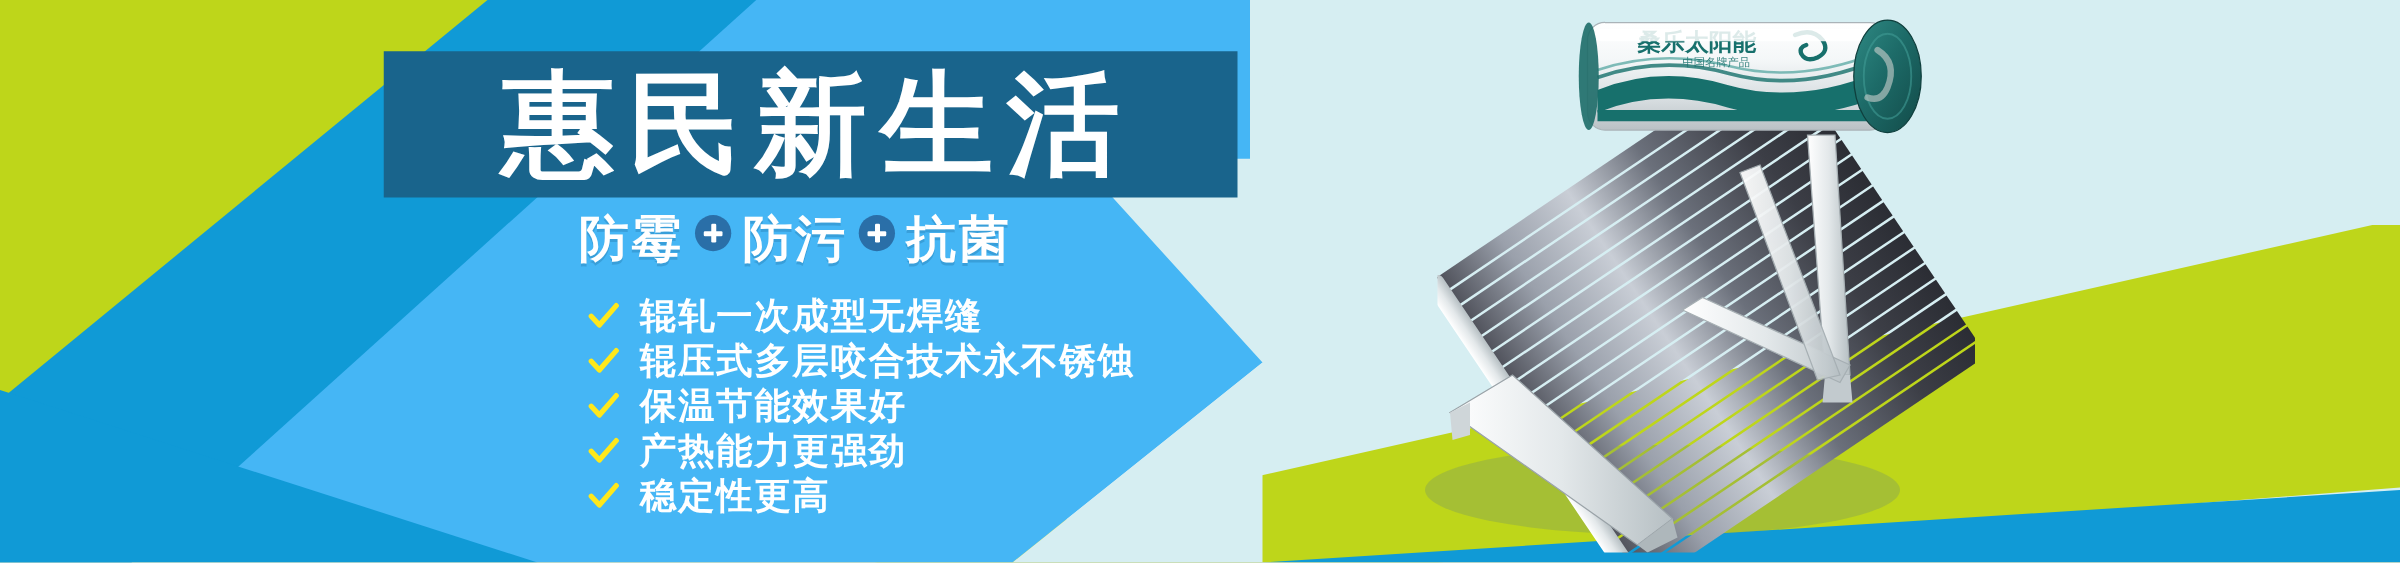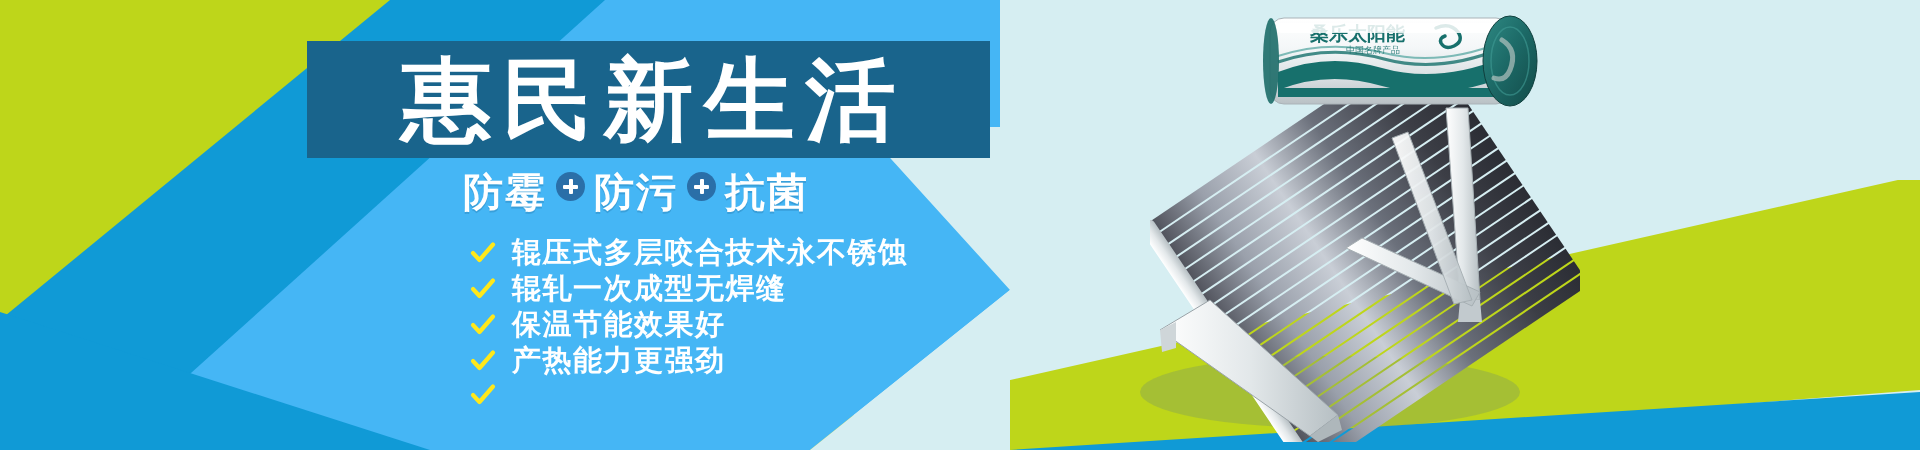--- a/index.html
+++ b/index.html
@@ -171,48 +171,49 @@
     <span class="plus-badge"></span>
     <span class="subtitle-word">抗菌</span>
   </div>
 
   <div class="bullet-list">
 
     <div class="bullet-item">
       <svg class="check-icon" viewBox="0 0 26 26" xmlns="http://www.w3.org/2000/svg">
         <path d="M3 13 L9.5 20 L23 4.5" fill="none" stroke="#ffe81a" stroke-width="4.2" stroke-linecap="round" stroke-linejoin="round"></path>
       </svg>
+      <span class="bullet-label">辊轧一次成型无焊缝</span>
+    </div>
+
+    <div class="bullet-item">
+      <svg class="check-icon" viewBox="0 0 26 26" xmlns="http://www.w3.org/2000/svg">
+        <path d="M3 13 L9.5 20 L23 4.5" fill="none" stroke="#ffe81a" stroke-width="4.2" stroke-linecap="round" stroke-linejoin="round"></path>
+      </svg>
       <span class="bullet-label">辊压式多层咬合技术永不锈蚀</span>
     </div>
 
     <div class="bullet-item">
       <svg class="check-icon" viewBox="0 0 26 26" xmlns="http://www.w3.org/2000/svg">
         <path d="M3 13 L9.5 20 L23 4.5" fill="none" stroke="#ffe81a" stroke-width="4.2" stroke-linecap="round" stroke-linejoin="round"></path>
       </svg>
-      <span class="bullet-label">辊轧一次成型无焊缝</span>
-    </div>
-
-    <div class="bullet-item">
-      <svg class="check-icon" viewBox="0 0 26 26" xmlns="http://www.w3.org/2000/svg">
-        <path d="M3 13 L9.5 20 L23 4.5" fill="none" stroke="#ffe81a" stroke-width="4.2" stroke-linecap="round" stroke-linejoin="round"></path>
-      </svg>
       <span class="bullet-label">保温节能效果好</span>
     </div>
 
     <div class="bullet-item">
       <svg class="check-icon" viewBox="0 0 26 26" xmlns="http://www.w3.org/2000/svg">
         <path d="M3 13 L9.5 20 L23 4.5" fill="none" stroke="#ffe81a" stroke-width="4.2" stroke-linecap="round" stroke-linejoin="round"></path>
       </svg>
       <span class="bullet-label">产热能力更强劲</span>
     </div>
 
     <div class="bullet-item">
       <svg class="check-icon" viewBox="0 0 26 26" xmlns="http://www.w3.org/2000/svg">
         <path d="M3 13 L9.5 20 L23 4.5" fill="none" stroke="#ffe81a" stroke-width="4.2" stroke-linecap="round" stroke-linejoin="round"></path>
       </svg>
+      <span class="bullet-label">稳定性更高</span>
     </div>
 
   </div>
 
   <div class="product">
     <svg viewBox="0 0 430 442" xmlns="http://www.w3.org/2000/svg">
       <defs>
         <linearGradient id="tubeGrad" x1="0" y1="0" x2="1" y2="0">
           <stop offset="0%" stop-color="#4d4f58"></stop>
           <stop offset="18%" stop-color="#9aa0ab"></stop>

